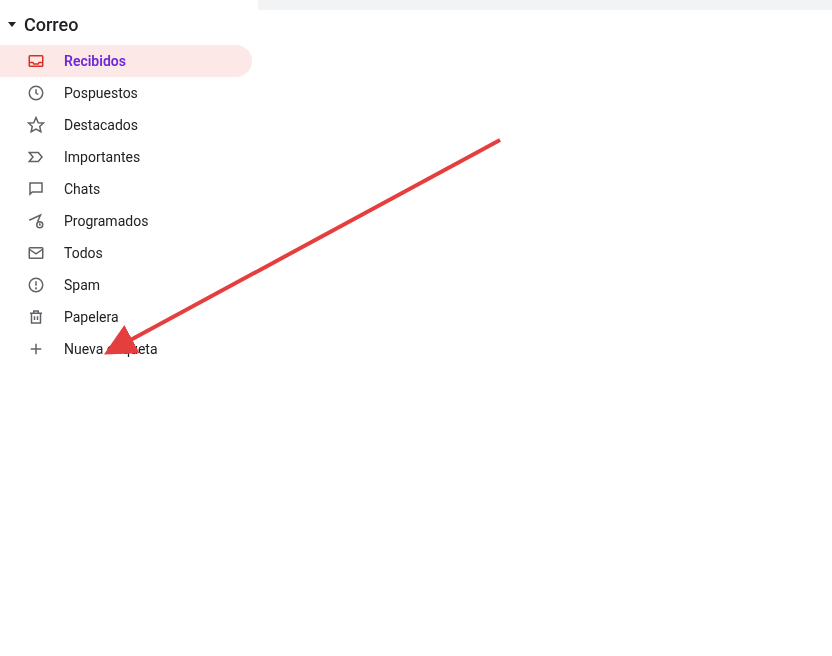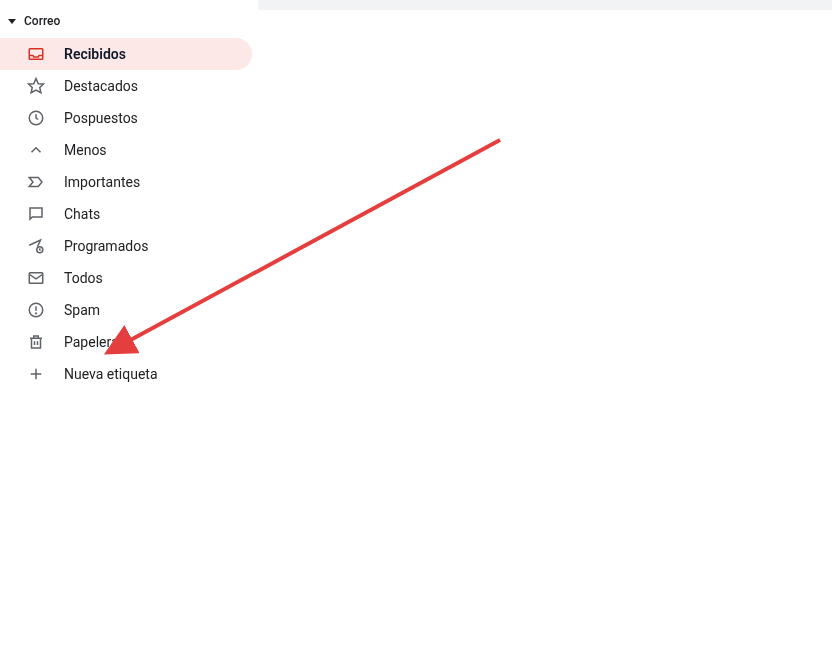--- a/index.html
+++ b/index.html
@@ -13,21 +13,21 @@
     }
     .sidebar {
       width: 252px;
       padding-top: 10px;
     }
     .section-header {
       display: flex;
       align-items: center;
       padding: 4px 8px 10px 8px;
       color: #202124;
-      font-size: 12px;
+      font-size: 18px;
       font-weight: 500;
     }
     .section-header .triangle {
       width: 0;
       height: 0;
       border-left: 4px solid transparent;
       border-right: 4px solid transparent;
       border-top: 5px solid #202124;
       margin-right: 8px;
     }
@@ -57,21 +57,21 @@
       align-items: center;
       justify-content: center;
       margin-right: 18px;
       color: #5f6368;
     }
     .nav-item.active .icon { color: #d93025; }
     .nav-item .label {
       font-size: 14px;
       color: #202124;
     }
-    .nav-item.active .label { color: #0f172a; }
+    .nav-item.active .label { color: #6d28d9; }
     .nav-item .expand-marker {
       position: absolute;
       left: 12px;
       width: 0;
       height: 0;
       border-top: 4px solid transparent;
       border-bottom: 4px solid transparent;
       border-left: 5px solid #5f6368;
     }
     .content-bg {
@@ -108,46 +108,38 @@
             <rect x="3" y="5" width="18" height="14" rx="1"></rect>
             <path d="M3 14h5l1 2h6l1-2h5"></path>
           </svg>
       </span>
       <span class="label">Recibidos</span>
     </li>
 
     <li class="nav-item">
       <span class="icon">
         <svg viewBox="0 0 24 24" width="18" height="18" fill="none" stroke="currentColor" stroke-width="2">
-            <polygon points="12 2 15 9 22 9.3 17 14 18.5 21 12 17.5 5.5 21 7 14 2 9.3 9 9"></polygon>
-          </svg>
-      </span>
-      <span class="label">Destacados</span>
-    </li>
-
-    <li class="nav-item">
-      <span class="icon">
-        <svg viewBox="0 0 24 24" width="18" height="18" fill="none" stroke="currentColor" stroke-width="2">
             <circle cx="12" cy="12" r="9"></circle>
             <path d="M12 7v5l3 2"></path>
           </svg>
       </span>
       <span class="label">Pospuestos</span>
     </li>
 
-
-
-    <li class="nav-item">
-      <span class="icon">
-        <svg viewBox="0 0 24 24" width="18" height="18" fill="none" stroke="currentColor" stroke-width="2">
-            <polyline points="6 15 12 9 18 15"></polyline>
-          </svg>
-      </span>
-      <span class="label">Menos</span>
-    </li>
+    <li class="nav-item">
+      <span class="icon">
+        <svg viewBox="0 0 24 24" width="18" height="18" fill="none" stroke="currentColor" stroke-width="2">
+            <polygon points="12 2 15 9 22 9.3 17 14 18.5 21 12 17.5 5.5 21 7 14 2 9.3 9 9"></polygon>
+          </svg>
+      </span>
+      <span class="label">Destacados</span>
+    </li>
+
+
+
 
     <li class="nav-item">
       <span class="icon">
         <svg viewBox="0 0 24 24" width="18" height="18" fill="none" stroke="currentColor" stroke-width="2">
             <path d="M3 6h12l5 6-5 6H3l5-6z"></path>
           </svg>
       </span>
       <span class="label">Importantes</span>
     </li>
 

